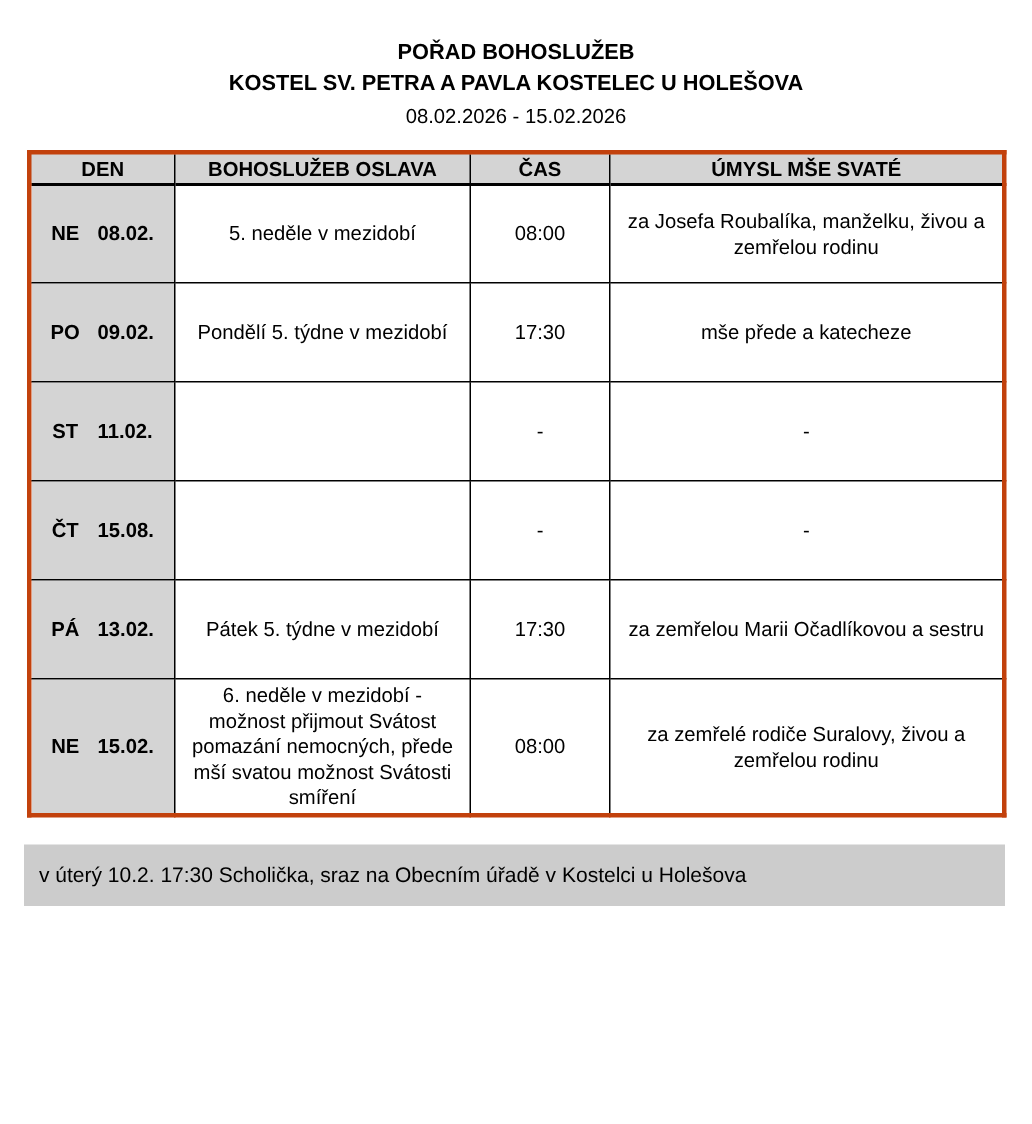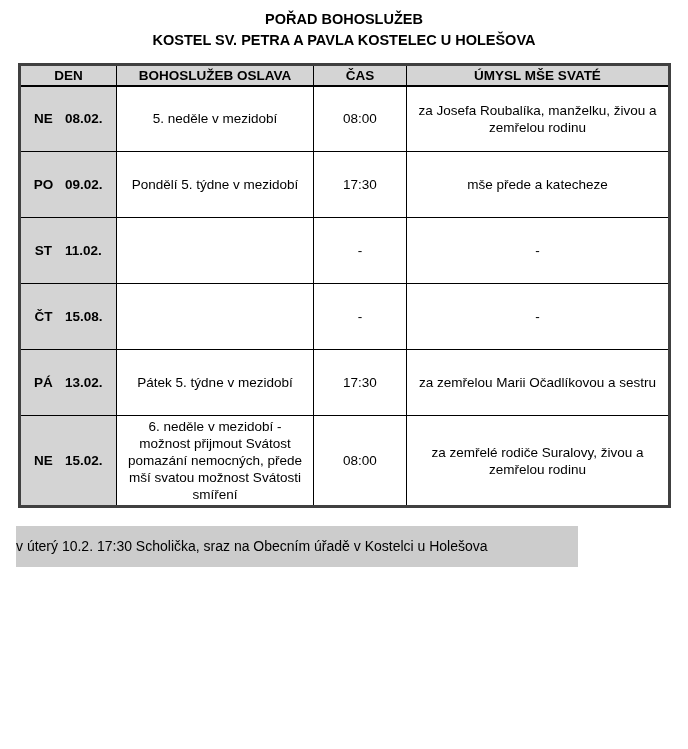--- a/index.html
+++ b/index.html
@@ -7,37 +7,37 @@
   body {
     width: 688px;
     height: 749px;
     background: #ffffff;
     color: #000000;
     font-family: "Liberation Sans", sans-serif;
     overflow: hidden;
   }
   .titles {
     text-align: center;
-    padding-top: 9px;
+    padding-top: 25px;
   }
   .title-line {
     font-weight: bold;
     font-size: 14.5px;
     line-height: 21px;
   }
   .date-line {
     font-size: 13.5px;
     line-height: 21px;
   }
   table.schedule {
     border-collapse: collapse;
     table-layout: fixed;
     width: 650px;
     margin: 12px 0 0 18px;
-    border: 3px solid #404040;
+    border: 3px solid #c2410c;
   }
   table.schedule th {
     background: #d4d4d4;
     border: 1px solid #000;
     border-bottom: 2px solid #000;
     font-size: 13.5px;
     font-weight: bold;
     height: 21px;
     padding: 1px 2px;
     text-align: center;
@@ -58,34 +58,35 @@
     text-align: left;
     padding-left: 9px;
   }
   .den .abbr {
     display: inline-block;
     min-width: 27px;
     margin-right: 8px;
     text-align: center;
   }
   .footer-note {
-    width: 562px;
+    width: 654px;
     margin: 18px 0 0 16px;
     background: #cccccc;
     font-size: 14px;
     line-height: 17px;
-    padding: 12px 0;
+    padding: 12px 10px;
   }
 </style>
 </head>
 <body>
 
 <div class="titles">
   <div class="title-line">POŘAD BOHOSLUŽEB</div>
   <div class="title-line">KOSTEL SV. PETRA A PAVLA KOSTELEC U HOLEŠOVA</div>
+  <div class="date-line">08.02.2026 - 15.02.2026</div>
 </div>
 
 <table class="schedule">
   <colgroup>
     <col style="width:97px">
     <col style="width:197px">
     <col style="width:93px">
     <col style="width:263px">
   </colgroup>
   <thead>

